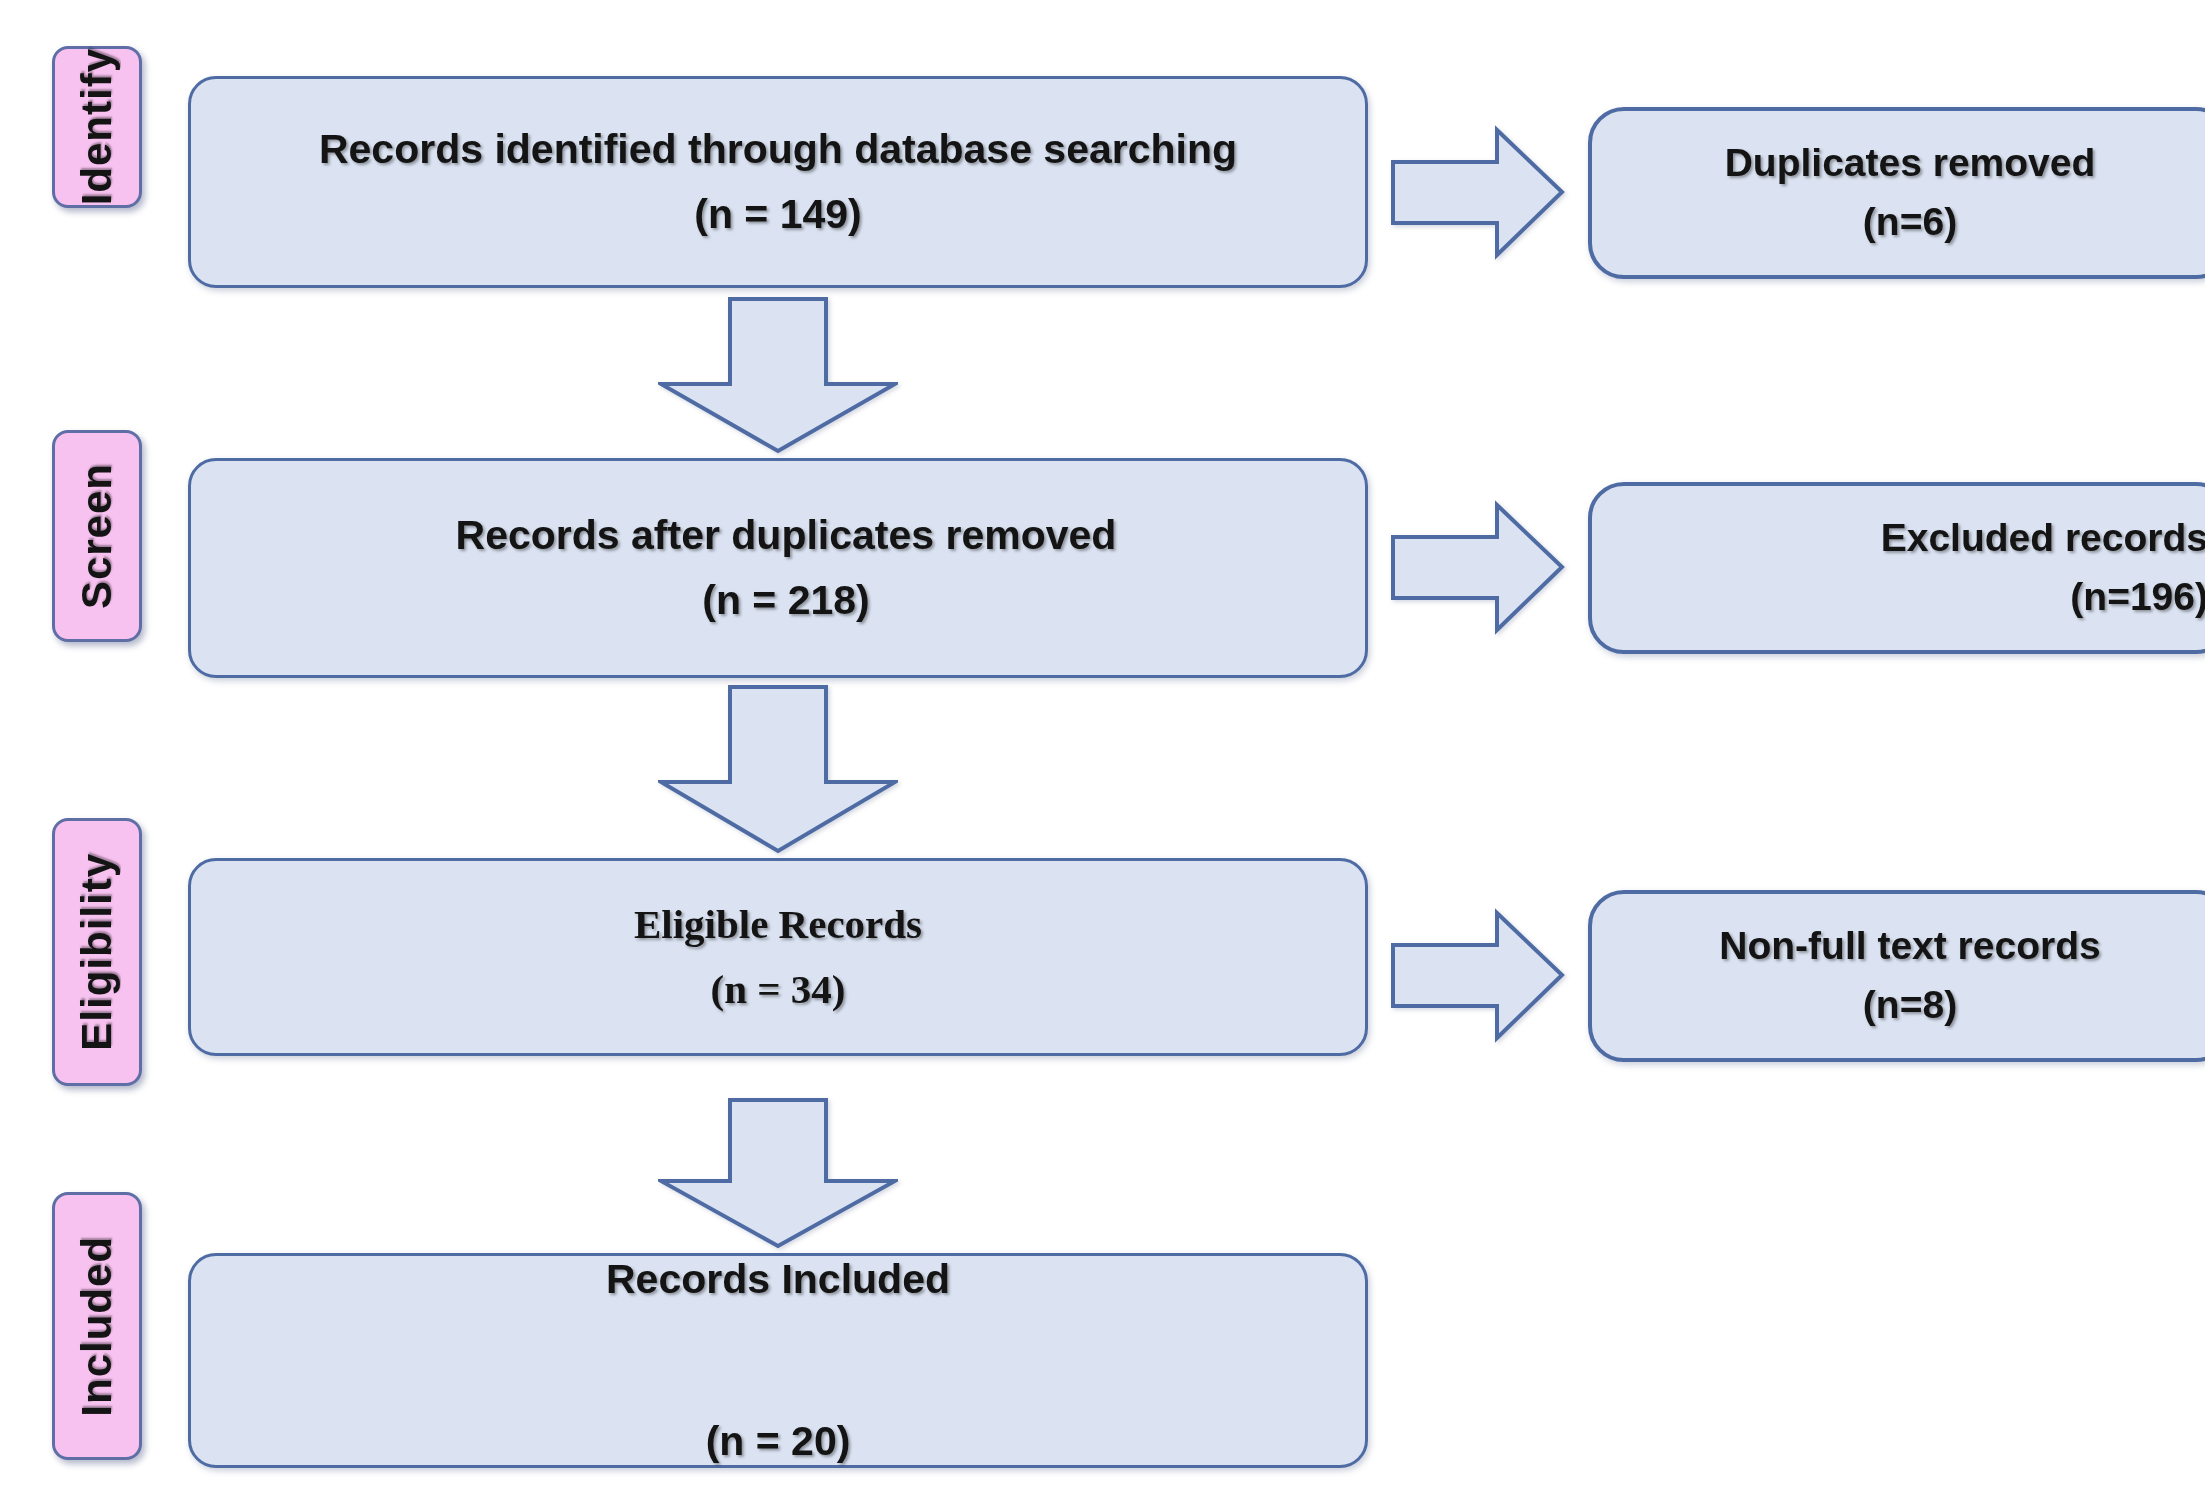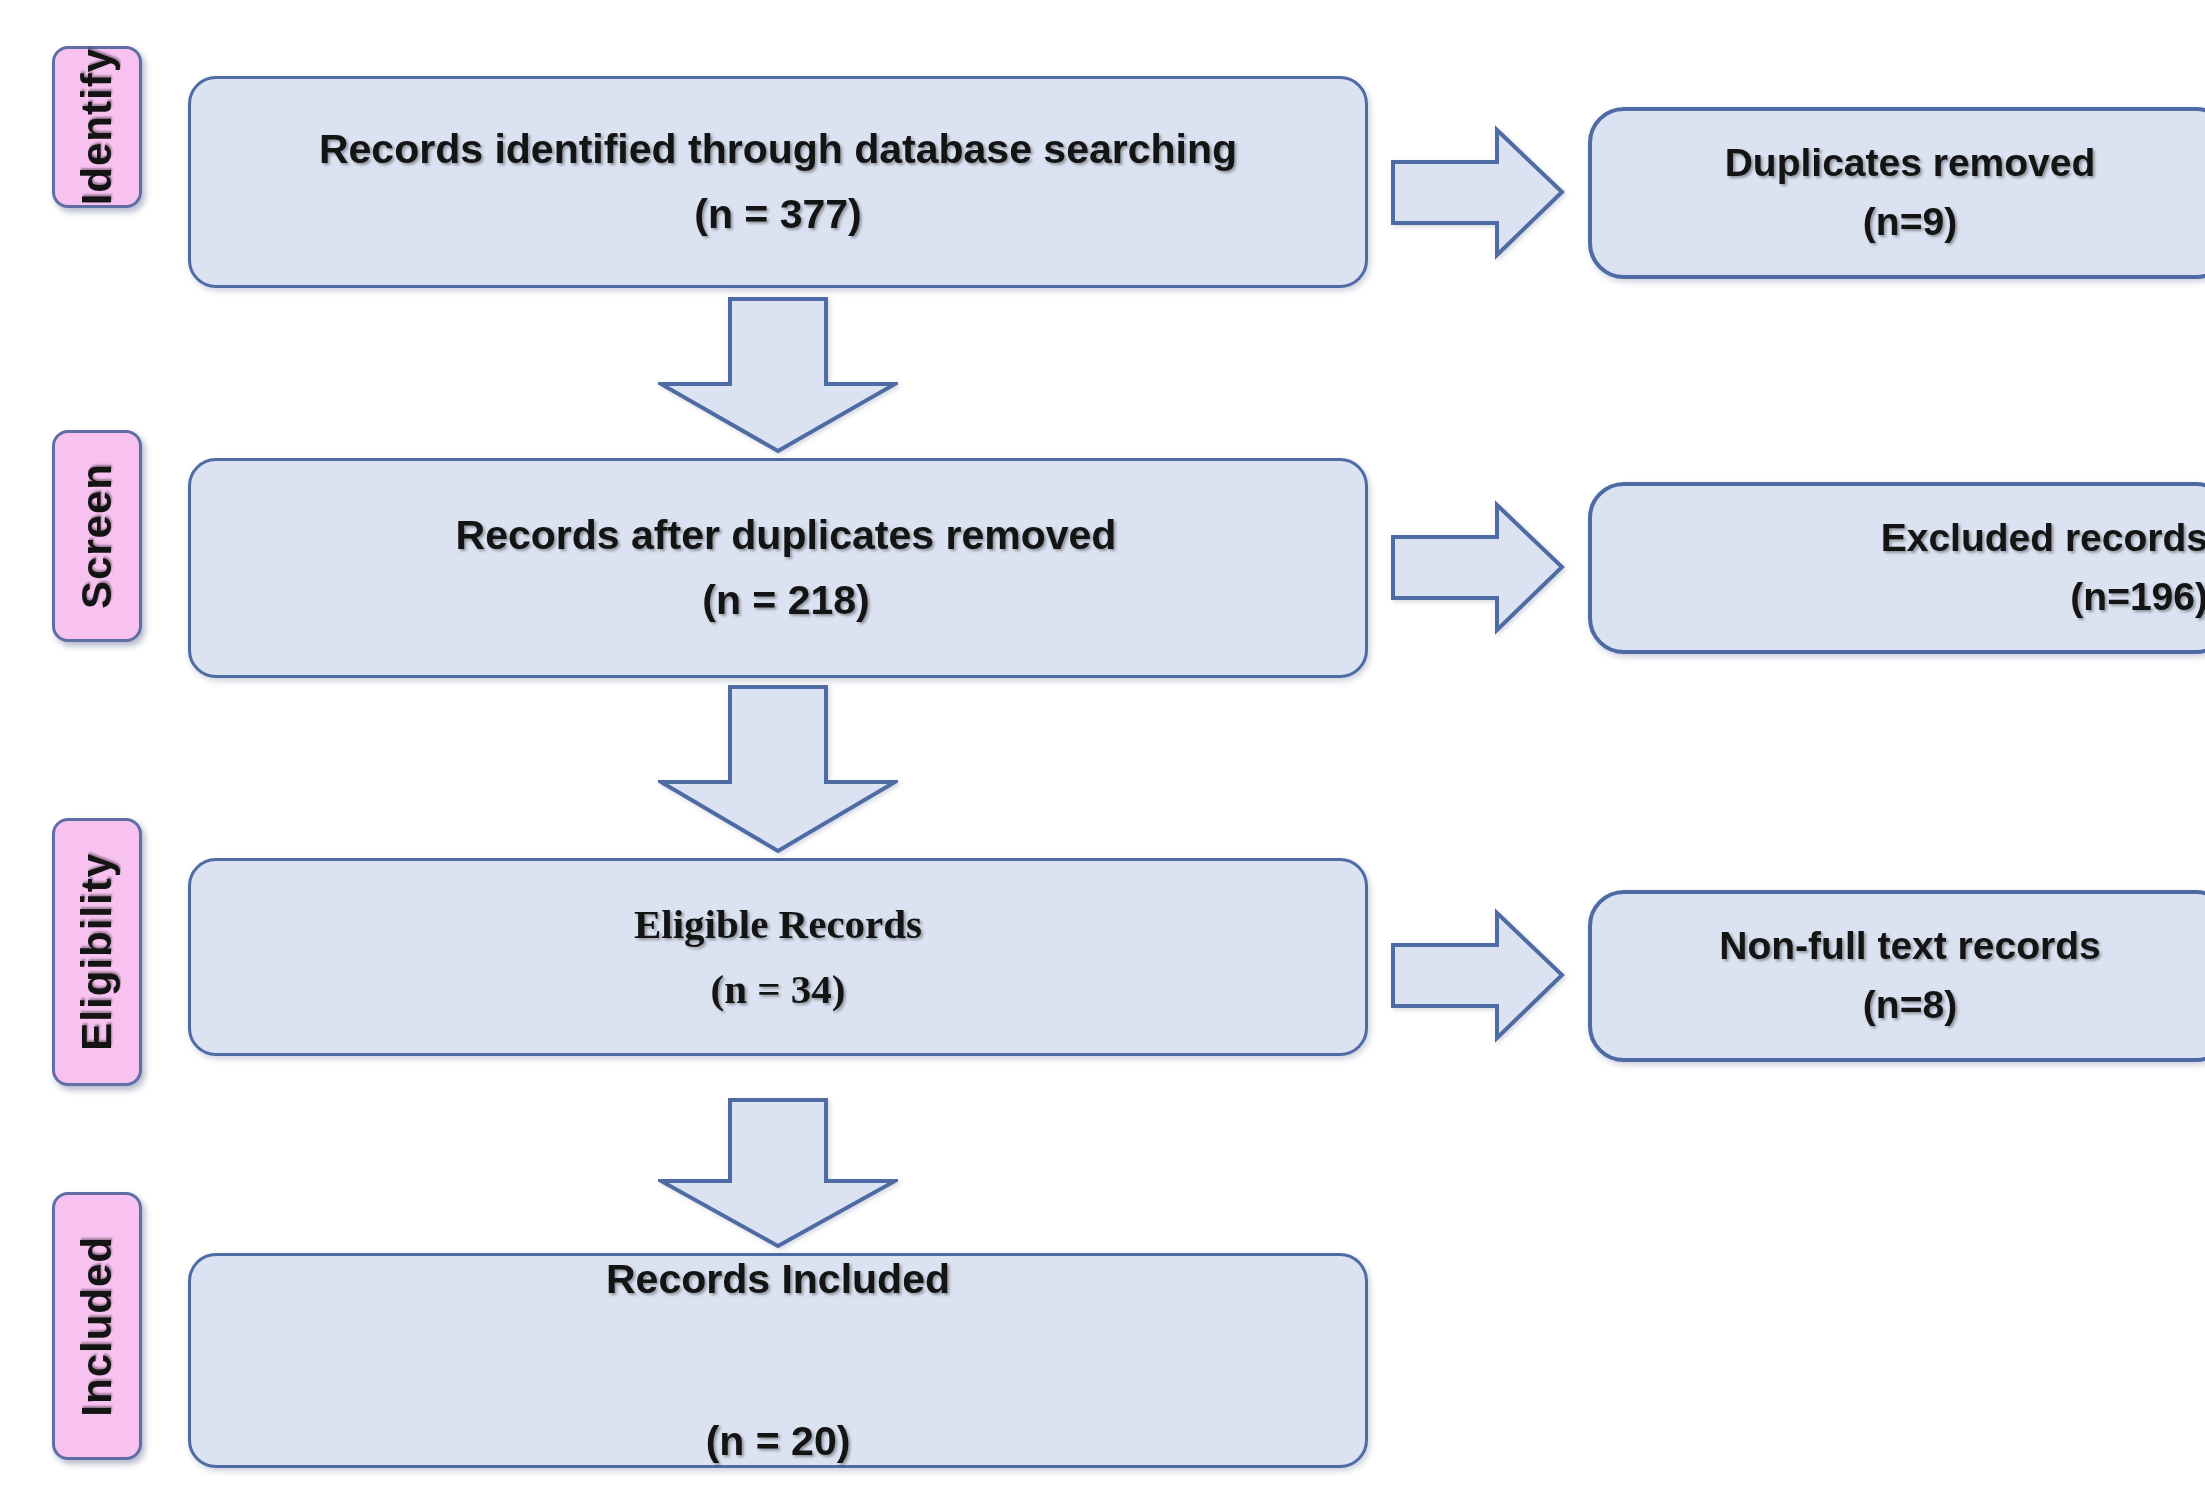--- a/index.html
+++ b/index.html
@@ -85,38 +85,38 @@
   </div>
   <div class="stage" style="top:818px;height:268px;">
     <span>Eligibility</span>
   </div>
   <div class="stage" style="top:1192px;height:268px;">
     <span>Included</span>
   </div>
 
   <div class="mbox" style="top:76px;height:212px;">
     <div class="box-line">Records identified through database searching</div>
-    <div class="box-line">(n = 377)</div>
+    <div class="box-line">(n = 149)</div>
   </div>
   <div class="mbox" style="top:458px;height:220px;padding-left:16px;">
     <div class="box-line">Records after duplicates removed</div>
     <div class="box-line">(n = 218)</div>
   </div>
   <div class="mbox" style="top:858px;height:198px;font-family:Liberation Serif, serif;">
     <div class="box-line">Eligible Records</div>
     <div class="box-line">(n = 34)</div>
   </div>
   <div class="mbox" style="top:1253px;height:215px;justify-content:space-between;">
     <div class="box-line">Records Included</div>
     <div class="box-line">(n = 20)</div>
   </div>
 
   <div class="sbox" style="top:107px;height:172px;">
     <div class="box-line">Duplicates removed</div>
-    <div class="box-line">(n=9)</div>
+    <div class="box-line">(n=6)</div>
   </div>
   <div class="sbox" style="top:482px;height:172px;align-items:flex-end;">
     <div class="box-line">Excluded records</div>
     <div class="box-line">(n=196)</div>
   </div>
   <div class="sbox" style="top:890px;height:172px;">
     <div class="box-line">Non-full text records</div>
     <div class="box-line">(n=8)</div>
   </div>
 

